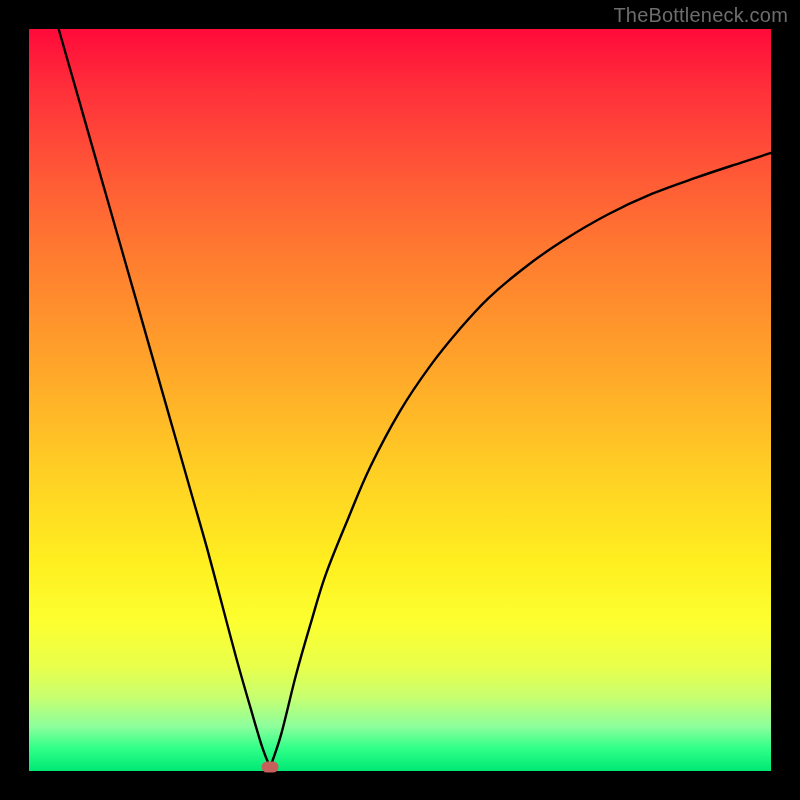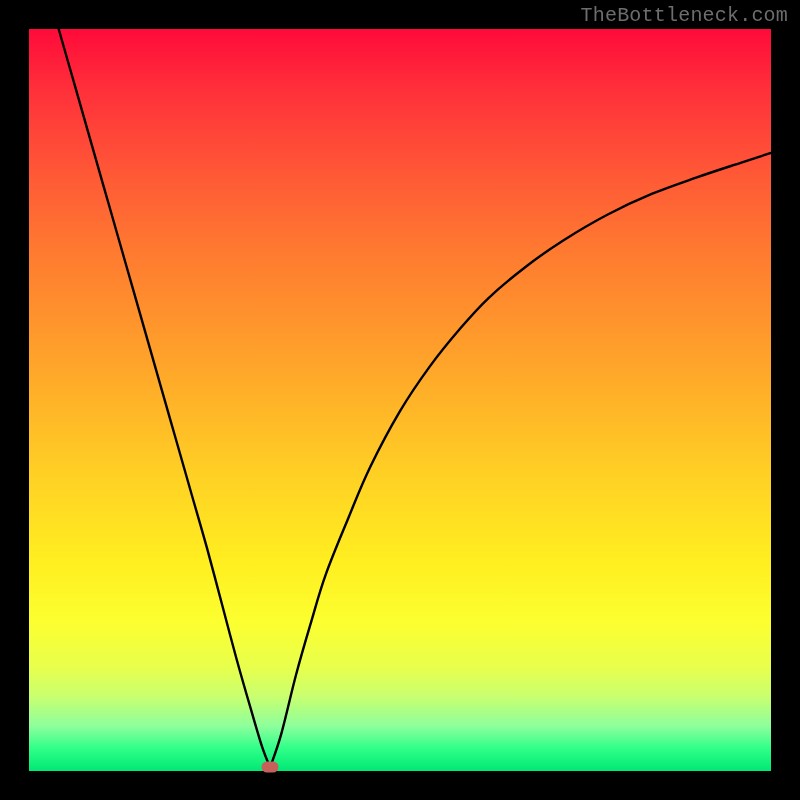--- a/index.html
+++ b/index.html
@@ -11,21 +11,20 @@
     overflow: hidden;
     font-family: Arial, Helvetica, sans-serif;
   }
   .frame {
     position: absolute;
     top: 0;
     left: 0;
     width: 800px;
     height: 800px;
     background: #000;
-    font-family: Liberation Mono, monospace;
   }
   .plot {
     position: absolute;
     top: 29px;
     left: 29px;
     width: 742px;
     height: 742px;
     background: linear-gradient(to bottom,
       #ff0a3a 0%,
       #ff2f3a 8%,

